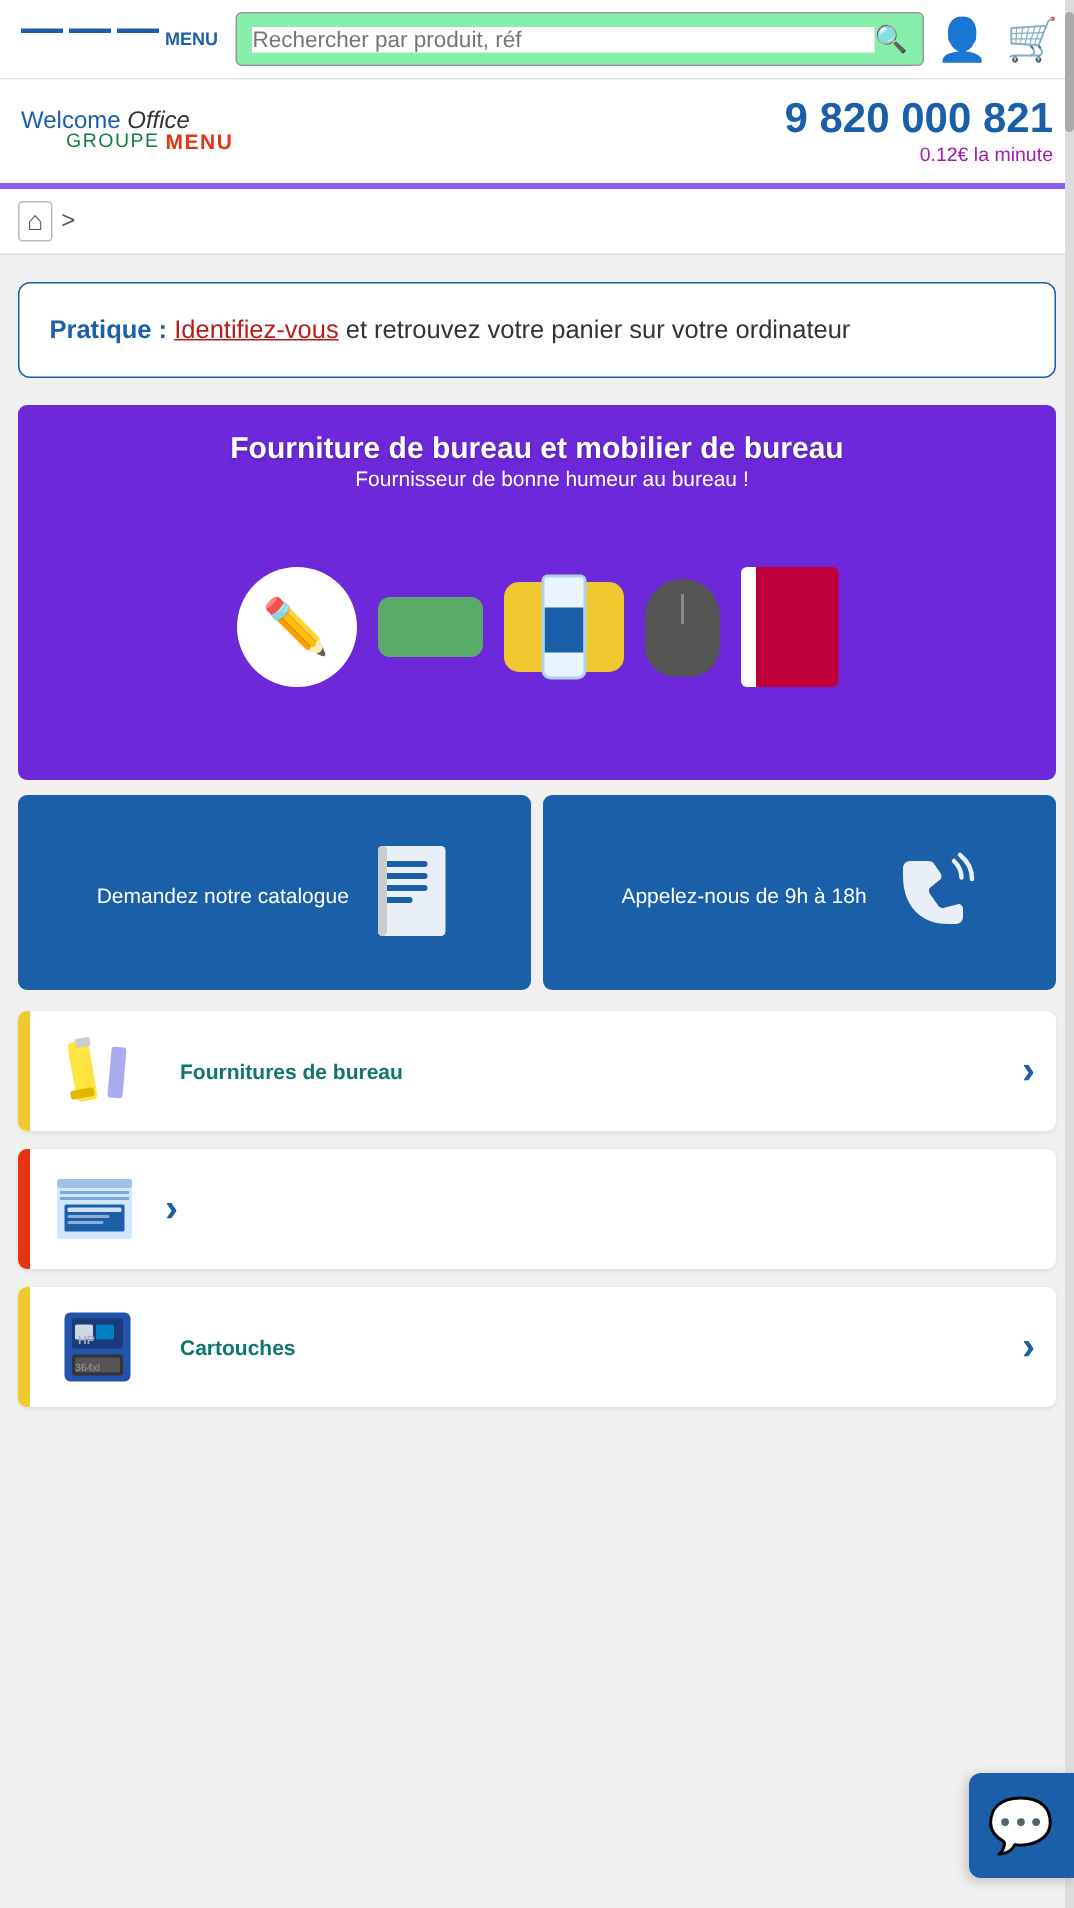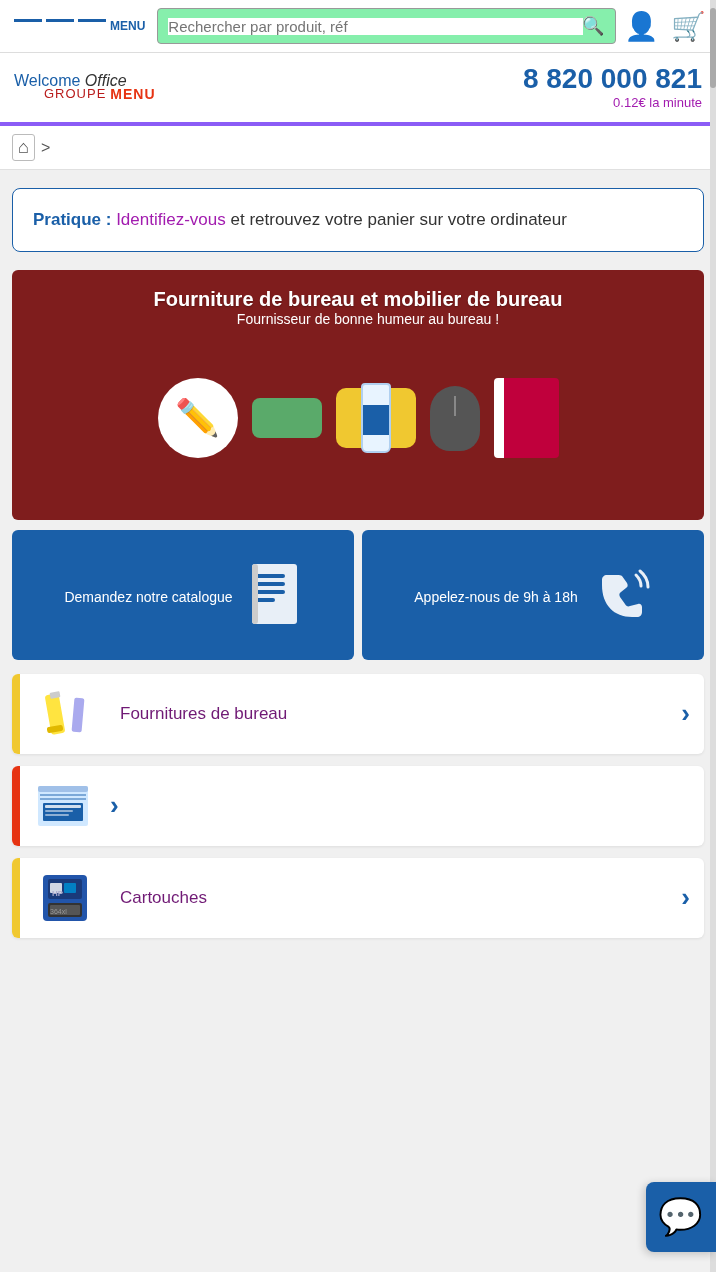--- a/index.html
+++ b/index.html
@@ -65,21 +65,21 @@
       display: flex;
       align-items: center;
       justify-content: space-between;
       padding: 10px 14px 12px 14px;
       border-bottom: 4px solid #8b5cf6;
     }
     .logo-area { display: flex; flex-direction: column; }
     .logo-welcome { color: #1a5fa8; }
     .logo-office { color: #333; font-style: italic; }
     .logo-groupe { display: flex; align-items: center; gap: 4px; margin-top: -4px; padding-left: 30px; }
-    .logo-groupe-text { font-size: 13px; color: #b91c1c; letter-spacing: 1px; text-transform: uppercase; }
+    .logo-groupe-text { font-size: 13px; color: #15803d; letter-spacing: 1px; text-transform: uppercase; }
     .logo-raja { color: #e63312; font-weight: bold; font-size: 14px; letter-spacing: 1px; }
     .phone-area { text-align: right; }
     .phone-number { color: #1a5fa8; font-size: 28px; font-weight: bold; }
     .phone-sub { color: #a21caf; font-size: 13px; }
 
     
     .breadcrumb {
       background: #fff;
       padding: 8px 12px;
       display: flex;
@@ -95,26 +95,26 @@
       background: #fff;
       border: 1px solid #1a5fa8;
       border-radius: 8px;
       margin: 18px 12px;
       padding: 18px 20px;
       font-size: 17px;
       color: #333;
       line-height: 1.5;
     }
     .pratique-bold { font-weight: bold; color: #1a5fa8; margin-top: 15px; }
-    .pratique-link { color: #a21caf; cursor: pointer; }
+    .pratique-link { color: #b91c1c; text-decoration: underline; cursor: pointer; }
 
     
     .banner {
       margin: 0 12px;
-      background: #7f1d1d;
+      background: #6d28d9;
       border-radius: 6px;
       overflow: hidden;
       position: relative;
       height: 250px;
       display: flex;
       flex-direction: column;
       align-items: center;
       justify-content: space-between;
       padding: 18px 10px 10px 10px;
     }
@@ -205,21 +205,21 @@
       align-items: center;
       padding: 0;
       overflow: hidden;
       cursor: pointer;
       min-height: 80px;
       position: relative;
       box-shadow: 0 1px 3px rgba(0,0,0,0.08);
     }
     .category-accent { width: 8px; height: 100%; min-height: 80px; flex-shrink: 0; }
     .category-img { width: 90px; height: 80px; display: flex; align-items: center; justify-content: center; font-size: 36px; flex-shrink: 0; }
-    .category-name { flex: 1; font-size: 17px; font-weight: normal; color: #701a75; padding-left: 10px; }
+    .category-name { flex: 1; font-size: 14px; font-weight: bold; color: #0f766e; padding-left: 10px; }
     .category-arrow { font-size: 26px; color: #1a5fa8; padding-right: 14px; font-weight: bold; }
 
     
     .chat-btn {
       position: fixed;
       bottom: 20px;
       right: 0;
       background: #1a5fa8;
       border-radius: 8px 0 0 8px;
       width: 70px;
@@ -261,21 +261,21 @@
   <div class="logo-area">
     <div>
       <span class="logo-welcome">Welcome</span><span class="logo-office"> Office</span>
     </div>
     <div class="logo-groupe">
       <span class="logo-groupe-text">GROUPE</span>
       <span class="logo-raja">MENU</span>
     </div>
   </div>
   <div class="phone-area">
-    <div class="phone-number">8 820 000 821</div>
+    <div class="phone-number">9 820 000 821</div>
     <div class="phone-sub">0.12€ la minute</div>
   </div>
 </div>
 
 <div class="breadcrumb">
   <span class="home-icon">⌂</span>
   <span class="breadcrumb-sep">&gt;</span>
 </div>
 
 <div class="pratique-box">

